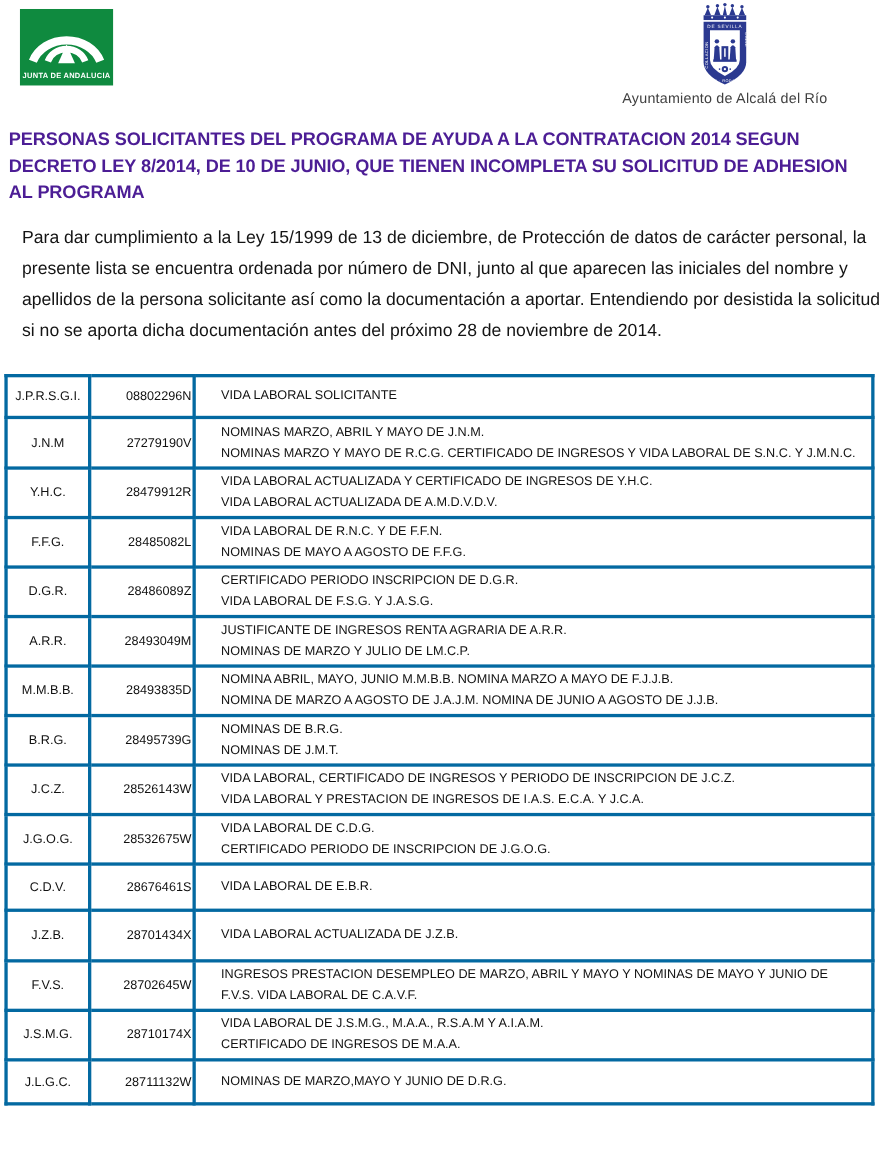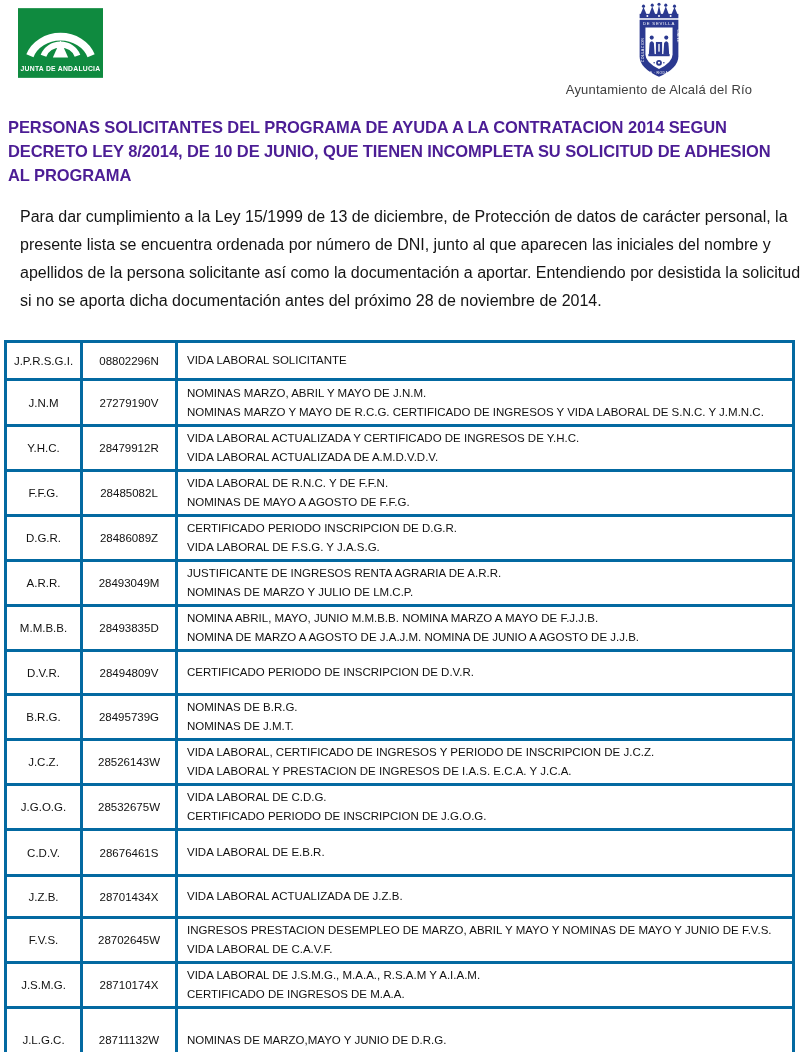--- a/index.html
+++ b/index.html
@@ -34,22 +34,22 @@
     width:791px;border-collapse:collapse;table-layout:fixed;
     border:2px solid #000;
   }
   table.doc-table td{
     border:3px solid #0369a1;
     font-size:11.5px;color:#111;
     vertical-align:middle;
     overflow:hidden;
   }
   td.c-ini{width:71px;text-align:center;font-size:12px;}
-  td.c-dni{width:90px;text-align:center;font-size:12px;}
-  td.c-doc{padding:2px 8px 2px 9px;}
+  td.c-dni{width:90px;text-align:right;font-size:12px;}
+  td.c-doc{padding:2px 8px 2px 23px;}
   td.c-doc div{line-height:19px;}
   tr:nth-child(1){height:38px}  tr:nth-child(2){height:46px}
   tr:nth-child(3){height:43px}  tr:nth-child(4){height:42px}
   tr:nth-child(5){height:42px}  tr:nth-child(6){height:43px}
   tr:nth-child(7){height:43px}  tr:nth-child(8){height:44px}
   tr:nth-child(9){height:43px}  tr:nth-child(10){height:44px}
   tr:nth-child(11){height:42px} tr:nth-child(12){height:46px}
   tr:nth-child(13){height:42px} tr:nth-child(14){height:43px}
   tr:nth-child(15){height:40px} tr:nth-child(16){height:65px}
 </style>
@@ -160,27 +160,20 @@
       </tr>
       <tr>
         <td class="c-ini">M.M.B.B.</td>
         <td class="c-dni">28493835D</td>
         <td class="c-doc">
           <div>NOMINA ABRIL, MAYO, JUNIO M.M.B.B. NOMINA MARZO A MAYO DE F.J.J.B.</div>
           <div>NOMINA DE MARZO A AGOSTO DE J.A.J.M. NOMINA DE JUNIO A AGOSTO DE J.J.B.</div>
         </td>
       </tr>
       <tr>
-        <td class="c-ini">D.V.R.</td>
-        <td class="c-dni">28494809V</td>
-        <td class="c-doc">
-            <div>CERTIFICADO PERIODO DE INSCRIPCION DE D.V.R.</div>
-          </td>
-      </tr>
-      <tr>
         <td class="c-ini">B.R.G.</td>
         <td class="c-dni">28495739G</td>
         <td class="c-doc">
           <div>NOMINAS DE B.R.G.</div>
           <div>NOMINAS DE J.M.T.</div>
         </td>
       </tr>
       <tr>
         <td class="c-ini">J.C.Z.</td>
         <td class="c-dni">28526143W</td>

